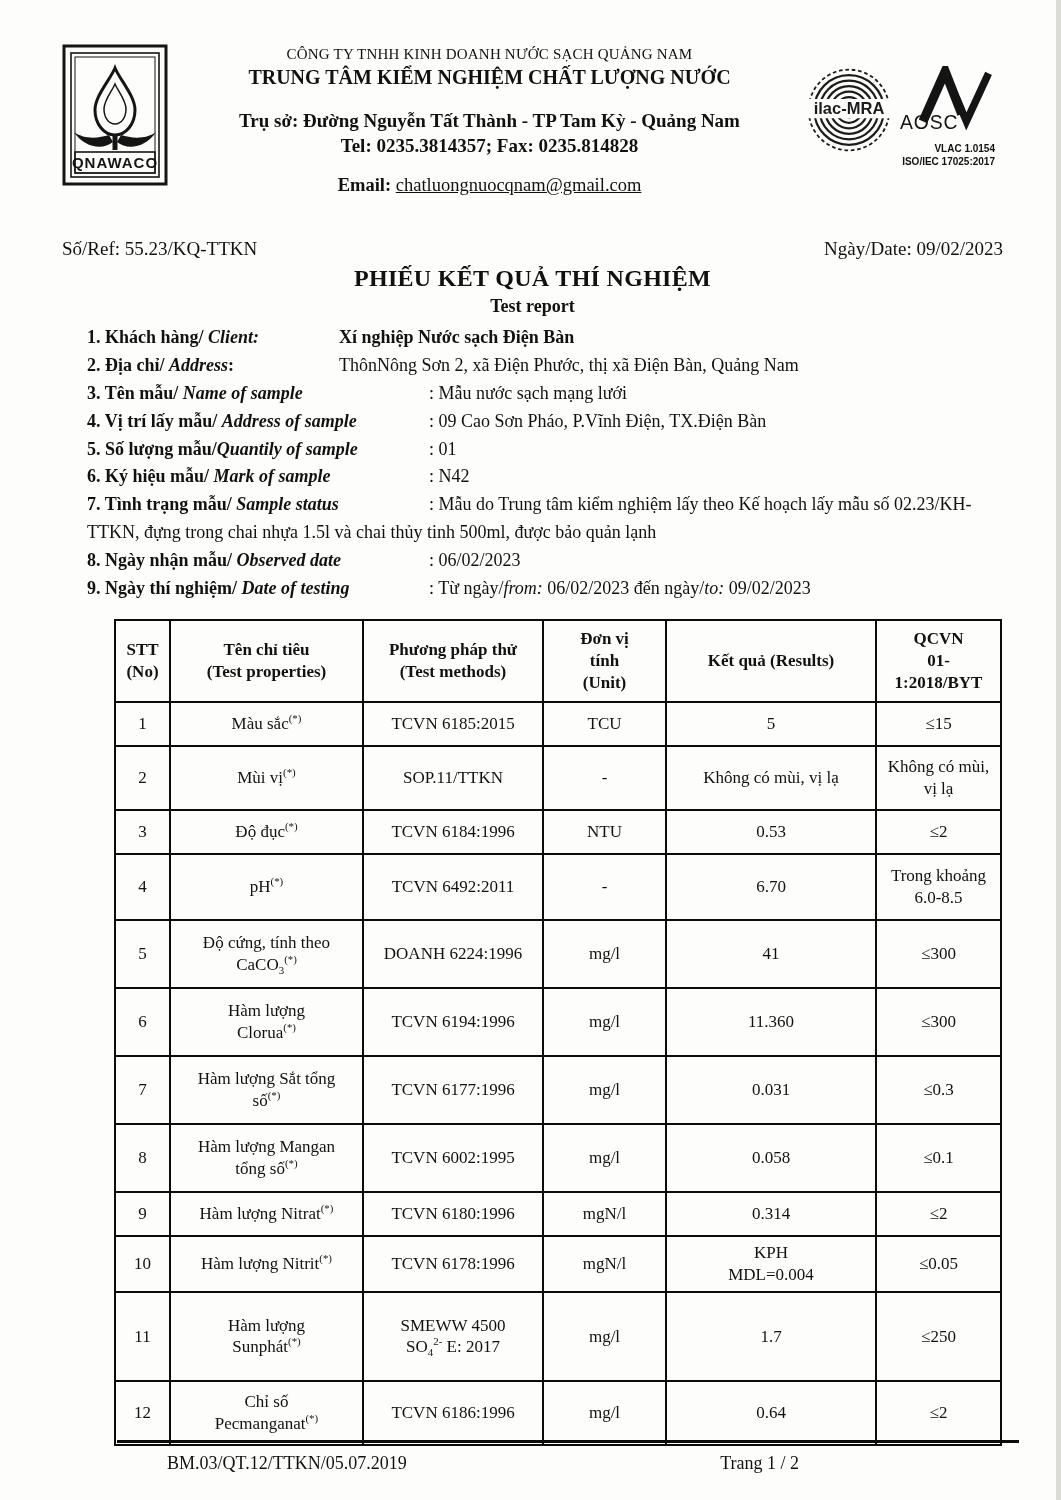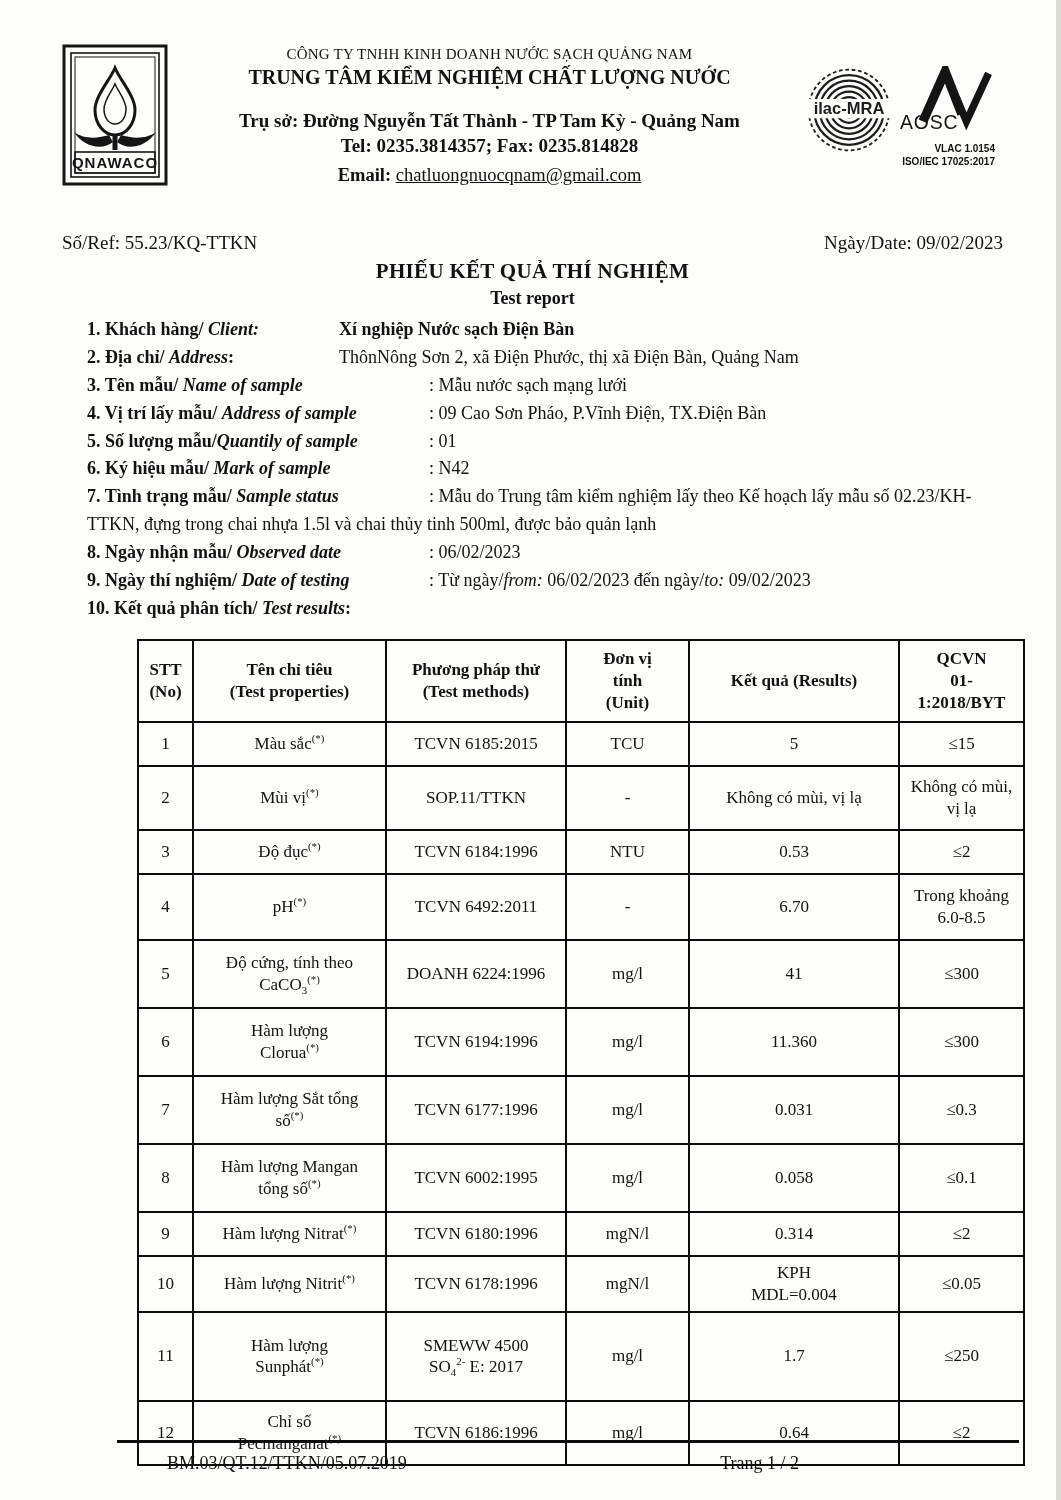--- a/index.html
+++ b/index.html
@@ -13,42 +13,42 @@
   .scan-edge { position:absolute; top:0; right:0; width:5px; height:100%; background:#dcdcd6; }
 
   
   .header { display:flex; align-items:flex-start; }
   .logo-box { flex:0 0 106px; }
   .header-center { flex:1 1 auto; text-align:center; padding:2px 4px 0 10px; }
   .company-line1 { font-size:15px; letter-spacing:.2px; white-space:nowrap; }
   .company-line2 { font-size:20px; font-weight:bold; margin-top:3px; white-space:nowrap; }
   .company-line3 { font-size:19px; font-weight:bold; margin-top:21px; white-space:nowrap; }
   .company-line4 { font-size:19px; font-weight:bold; margin-top:3px; }
-  .company-line5 { font-size:18.5px; font-weight:bold; margin-top:8px; }
+  .company-line5 { font-size:18.5px; font-weight:bold; margin-top:18px; }
   .email-link { font-weight:normal; text-decoration:underline; }
   .header-right { flex:0 0 198px; display:flex; align-items:flex-start; gap:6px; margin-top:22px; }
   .aosc-wrap { text-align:right; }
   .cert-lines { font-size:10px; font-weight:bold; line-height:1.25; margin-top:1px; font-family:"Liberation Sans",sans-serif; }
 
   
   .meta-row { display:flex; justify-content:space-between; margin-top:42px; font-size:19px; }
-  .doc-title { text-align:center; font-size:21px; font-weight:bold; margin-top:5px; letter-spacing:.3px; }
+  .doc-title { text-align:center; font-size:24px; font-weight:bold; margin-top:5px; letter-spacing:.3px; }
   .doc-subtitle { text-align:center; font-size:18px; font-weight:bold; margin-top:4px; }
 
   
   .info-list { margin-top:7px; font-size:18px; line-height:1.55; }
   .info-line { padding-left:25px; }
   .info-label { display:inline-block; }
   .info-label.narrow { min-width:252px; }
   .info-label.wide { min-width:342px; }
   .b { font-weight:bold; }
   .i { font-style:italic; }
 
   
-  table.results { border-collapse:collapse; margin:16px 0 0 75px; width:886px; table-layout:fixed; }
+  table.results { border-collapse:collapse; margin:16px 0 0 52px; width:886px; table-layout:fixed; }
   table.results th, table.results td {
     border:2px solid #0c0c0c; text-align:center; vertical-align:middle;
     padding:2px 4px; font-size:17px; line-height:1.28; overflow:hidden;
   }
   table.results th { font-weight:bold; height:82px; }
   sup { font-size:64%; vertical-align:super; line-height:0; }
   sub { font-size:64%; vertical-align:sub; line-height:0; }
 
   
   .footer { position:absolute; left:12px; top:1440px; width:862px; }
@@ -127,21 +127,20 @@
   <div class="info-list">
       <div class="info-line"><span class="info-label narrow"><span class="b">1. Khách hàng/ </span><span class="b i">Client:</span></span><span class="info-value"><span class="b">Xí nghiệp Nước sạch Điện Bàn</span></span></div>
       <div class="info-line"><span class="info-label narrow"><span class="b">2. Địa chỉ/ </span><span class="b i">Address</span><span class="b">:</span></span><span class="info-value"><span>ThônNông Sơn 2, xã Điện Phước, thị xã Điện Bàn, Quảng Nam</span></span></div>
       <div class="info-line"><span class="info-label wide"><span class="b">3. Tên mẫu/ </span><span class="b i">Name of sample</span></span><span class="info-value">: <span>Mẫu nước sạch mạng lưới</span></span></div>
       <div class="info-line"><span class="info-label wide"><span class="b">4. Vị trí lấy mẫu/ </span><span class="b i">Address of sample</span></span><span class="info-value">: <span>09 Cao Sơn Pháo, P.Vĩnh Điện, TX.Điện Bàn</span></span></div>
       <div class="info-line"><span class="info-label wide"><span class="b">5. Số lượng mẫu/</span><span class="b i">Quantily of sample</span></span><span class="info-value">: <span>01</span></span></div>
       <div class="info-line"><span class="info-label wide"><span class="b">6. Ký hiệu mẫu/ </span><span class="b i">Mark of sample</span></span><span class="info-value">: <span>N42</span></span></div>
       <div class="info-line"><span class="info-label wide"><span class="b">7. Tình trạng mẫu/ </span><span class="b i">Sample status</span></span><span class="info-value">: <span>Mẫu do Trung tâm kiểm nghiệm lấy theo Kế hoạch lấy mẫu số 02.23/KH-TTKN, đựng trong chai nhựa 1.5l và chai thủy tinh 500ml, được bảo quản lạnh</span></span></div>
       <div class="info-line"><span class="info-label wide"><span class="b">8. Ngày nhận mẫu/ </span><span class="b i">Observed date</span></span><span class="info-value">: <span>06/02/2023</span></span></div>
       <div class="info-line"><span class="info-label wide"><span class="b">9. Ngày thí nghiệm/ </span><span class="b i">Date of testing</span></span><span class="info-value">: <span>Từ ngày/</span><span class="i">from:</span><span> 06/02/2023  đến ngày/</span><span class="i">to:</span><span> 09/02/2023</span></span></div>
-      <div class="info-line"><span class="info-label narrow"><span class="b">10. Kết quả phân tích/ </span><span class="b i">Test results</span><span class="b">:</span></span></div>
     </div>
 
   <table class="results">
     <colgroup>
       <col style="width:55px">
         <col style="width:193px">
         <col style="width:180px">
       <col style="width:123px">
         <col style="width:210px">
         <col style="width:125px">

